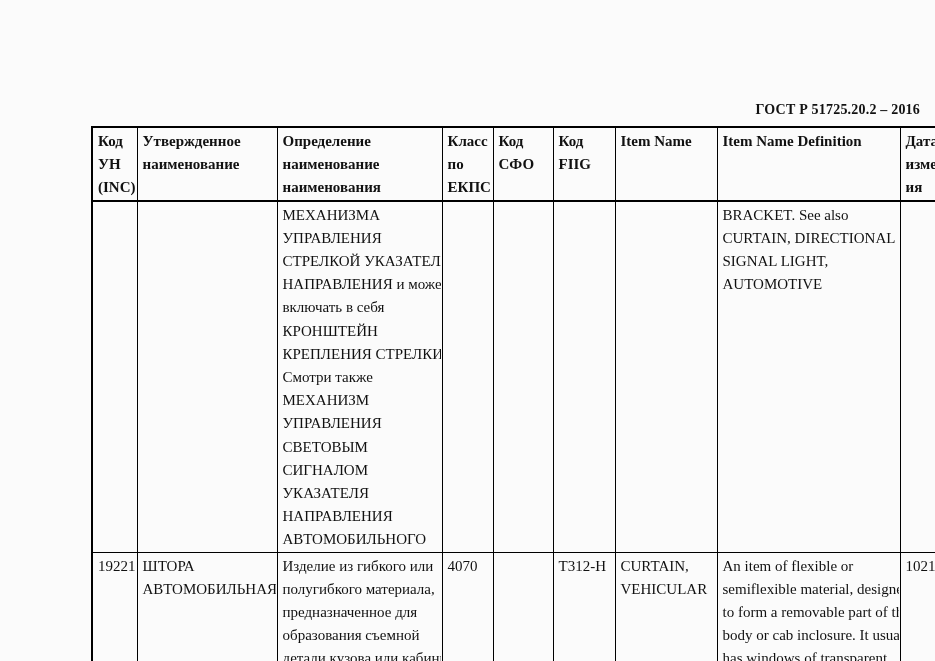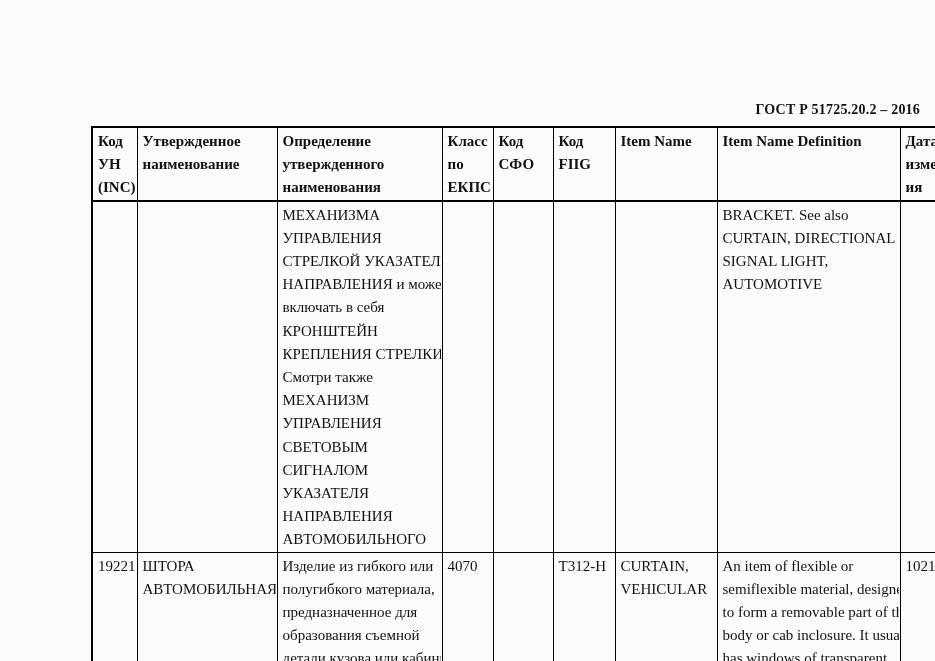--- a/index.html
+++ b/index.html
@@ -76,21 +76,21 @@
       <col style="width:64px">
     </colgroup>
     <thead>
       <tr>
         <th>Код
 УН
 (INC)</th>
         <th>Утвержденное
 наименование</th>
         <th>Определение
-утвержденного
+наименование
 наименования</th>
         <th>Класс
 по
 ЕКПС</th>
         <th>Код
 СФО</th>
         <th>Код
 FIIG</th>
         <th>Item Name</th>
         <th>Item Name Definition</th>

